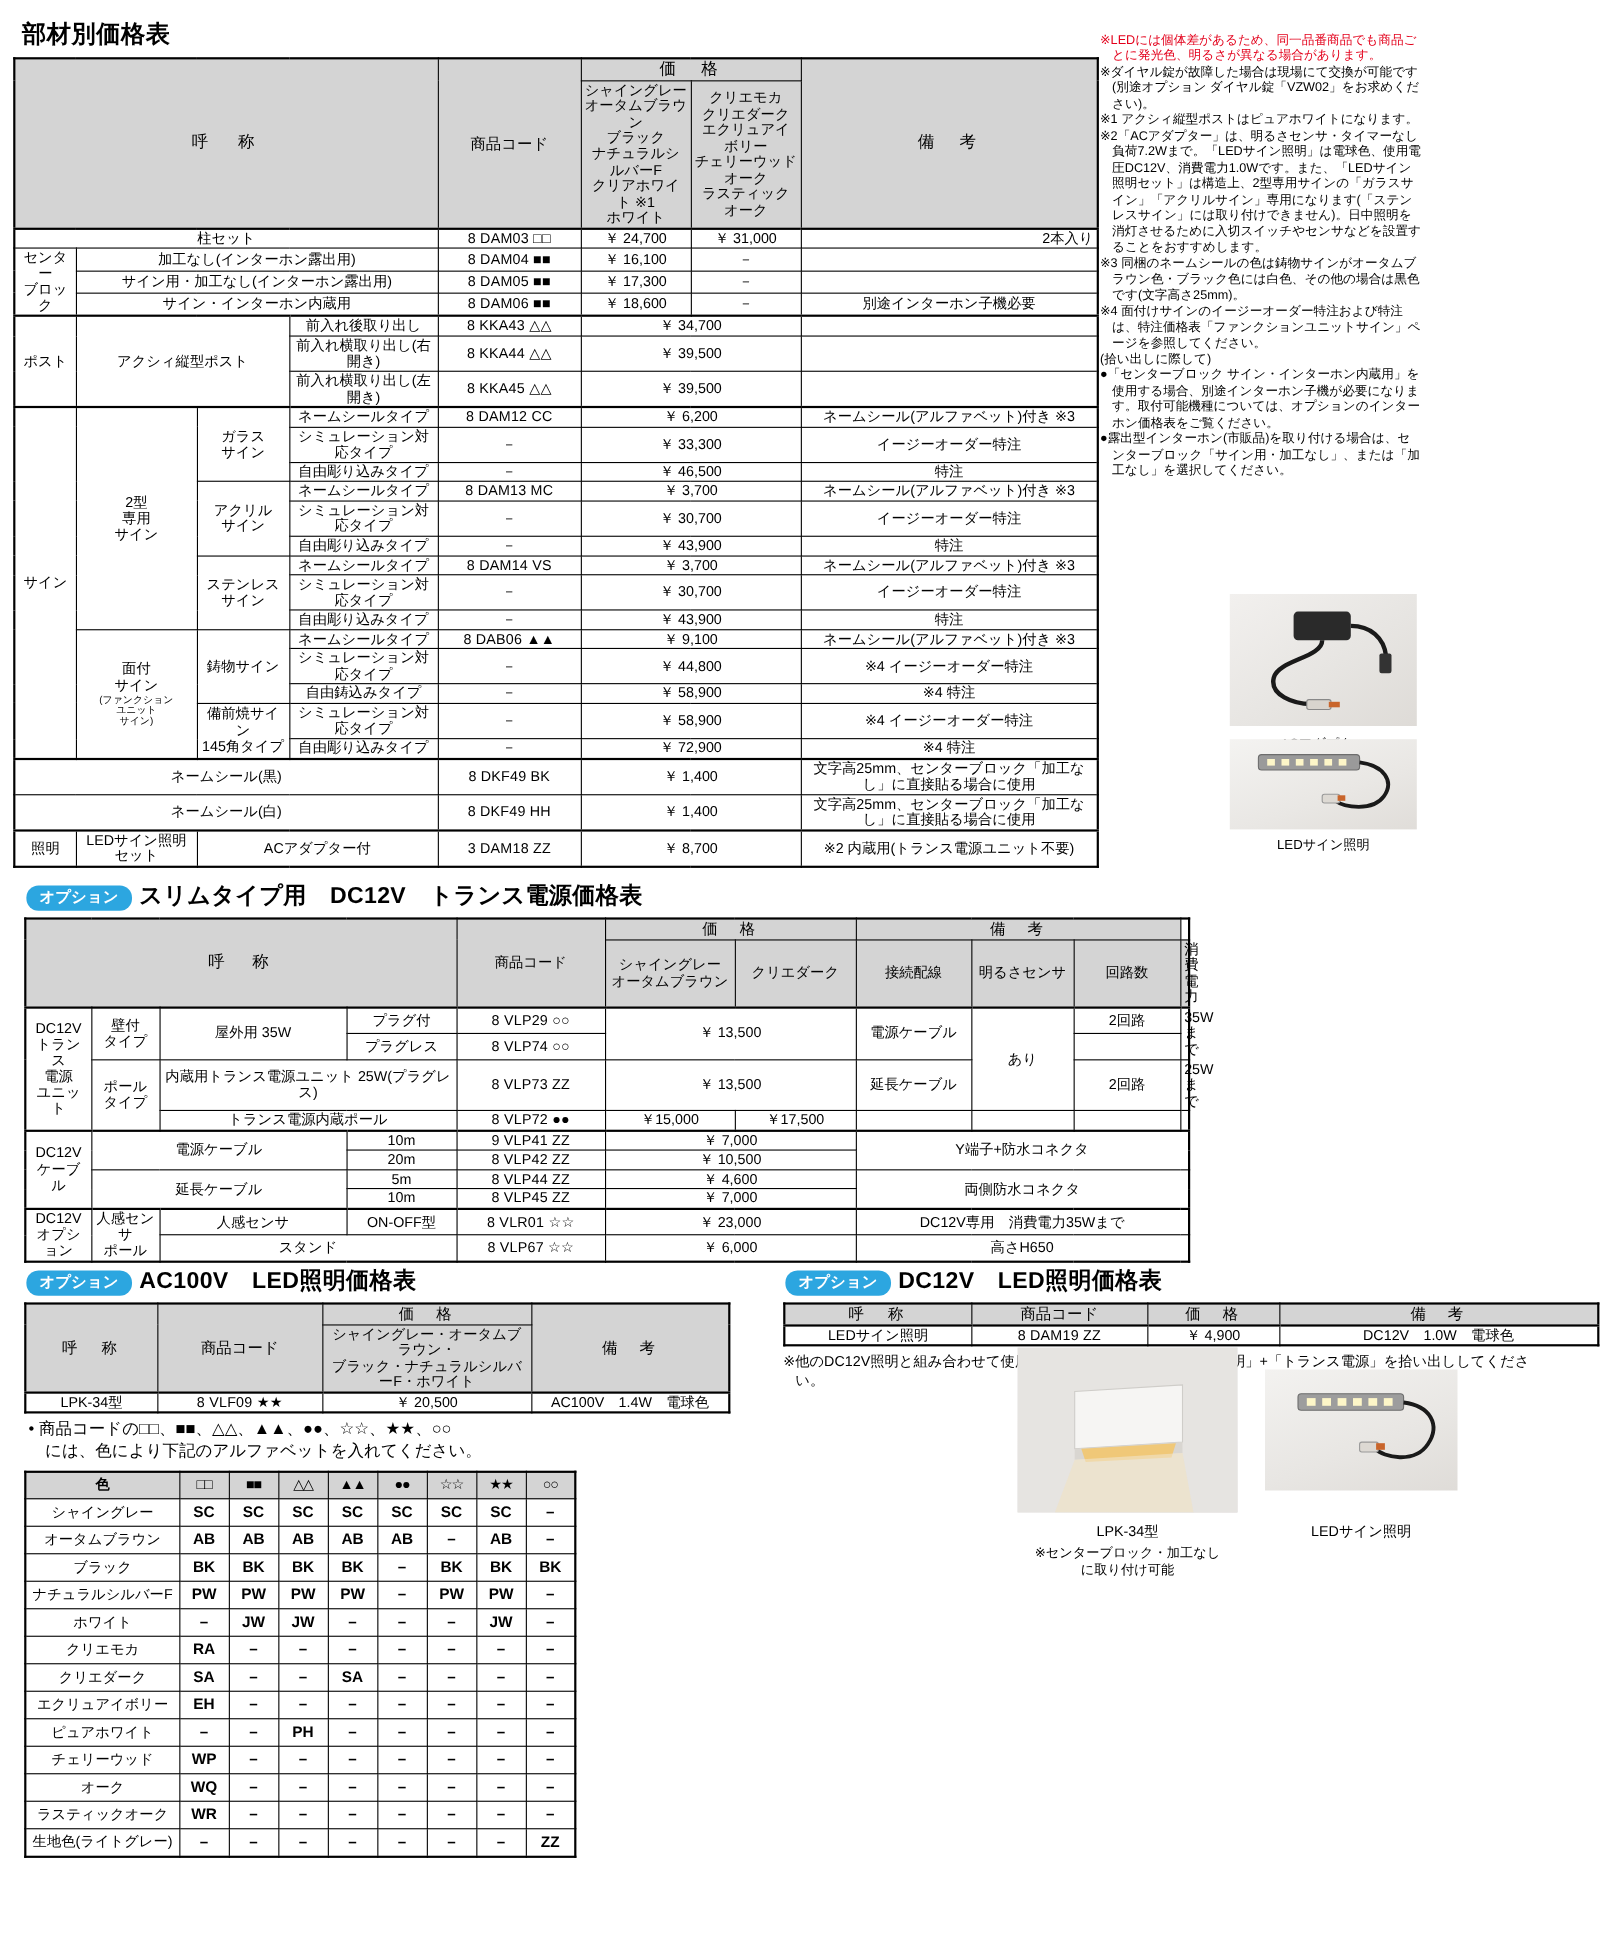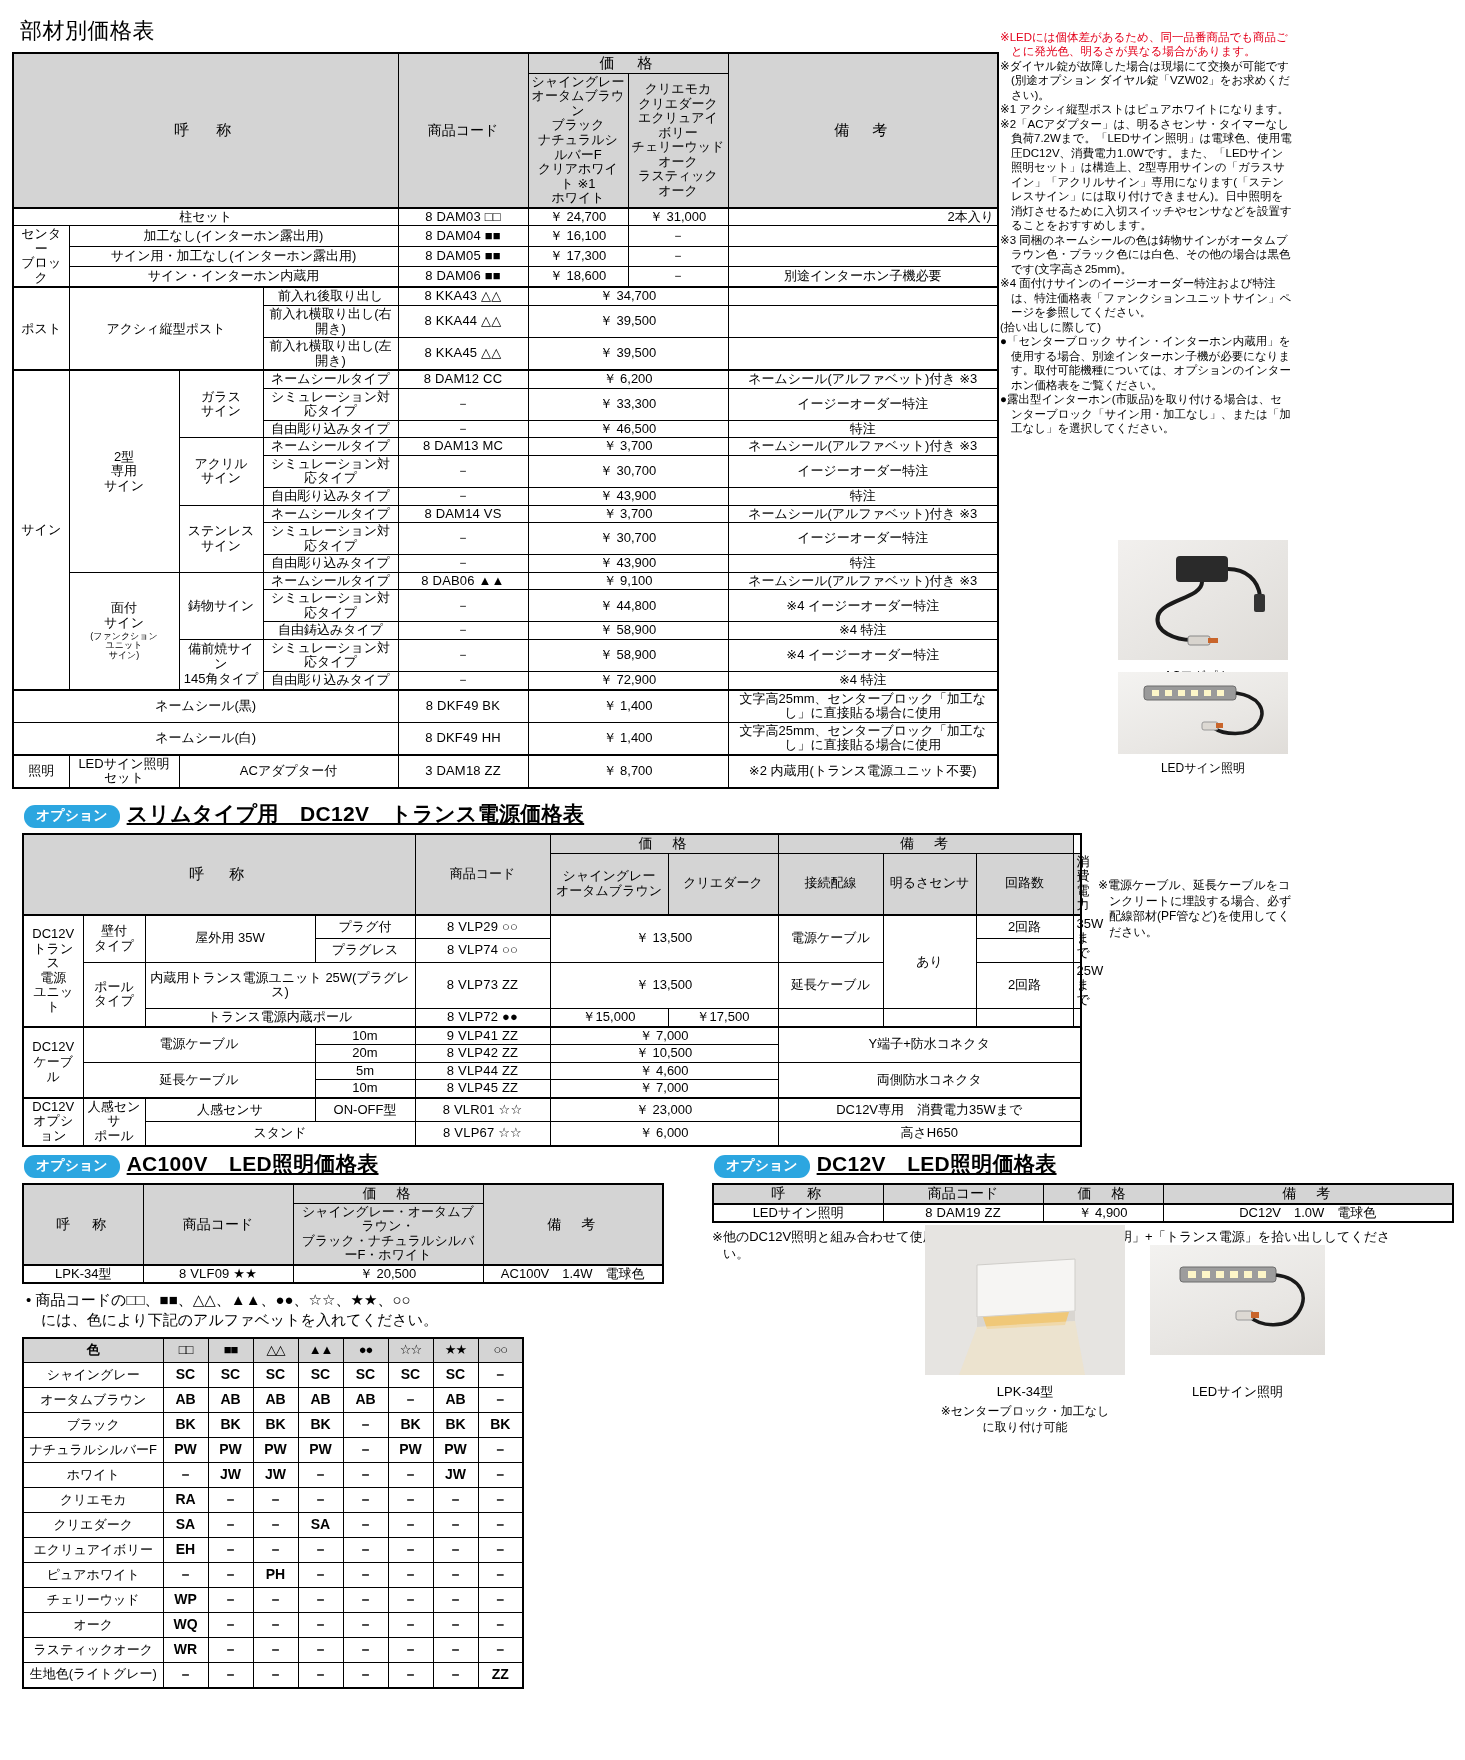--- a/index.html
+++ b/index.html
@@ -8,21 +8,21 @@
     width:1465px; height:1760px;
     background:#ffffff;
     font-family:"Liberation Sans","DejaVu Sans",sans-serif;
     color:#000;
     position:relative;
     overflow:hidden;
   }
   .page { position:relative; width:1465px; height:1760px; padding:10px 12px; }
 
   h1.title {
-    font-size:22px; font-weight:normal; margin:6px 0 6px 8px; letter-spacing:0.5px;
+    font-size:22px; font-weight:bold; margin:6px 0 6px 8px; letter-spacing:0.5px;
   }
 
   
   table.grid {
     border-collapse:collapse;
     table-layout:fixed;
     background:#fff;
   }
   table.grid td, table.grid th {
     border:1px solid #000;
@@ -78,21 +78,21 @@
   }
   .cap { position:absolute; font-size:12px; text-align:center; width:170px; }
 
   
   .opt-badge {
     display:inline-block; background:#2ca6e0; color:#fff;
     border-radius:11px; padding:2px 12px 3px; font-size:14px; font-weight:bold;
     letter-spacing:0px; vertical-align:3px; margin-right:7px;
   }
   .sec-title { font-size:21px; font-weight:bold; margin:0 0 5px 2px; letter-spacing:0.3px;}
-  .sec-title .t { vertical-align:2px;text-decoration:underline; }
+  .sec-title .t { vertical-align:2px; }
 
   
   #trans-table { width:1060px; }
   #trans-table col.t1{width:60px}
   #trans-table col.t2{width:62px}
   #trans-table col.t3{width:170px}
   #trans-table col.t4{width:100px}
   #trans-table col.t5{width:135px}
   #trans-table col.t6{width:118px}
   #trans-table col.t7{width:110px}
@@ -484,21 +484,20 @@
           <tr>
             <td class="sm" rowspan="1" colspan="2">スタンド</td>
             <td class="code">8 VLP67 ☆☆</td>
             <td class="price" rowspan="1" colspan="2">￥  6,000</td>
             <td class="sm" rowspan="1" colspan="4">高さH650</td>
           </tr>
         </tbody>
     </table>
   </div>
 
-  <div class="side-note" style="position:absolute; left:1098px; top:878px; width:195px;">※電源ケーブル、延長ケーブルをコンクリートに埋設する場合、必ず配線部材(PF管など)を使用してください。</div>
 
   <div style="position:absolute; left:22px; top:1150px;">
     <div class="sec-title">
       <span class="opt-badge">オプション</span><span class="t">AC100V　LED照明価格表</span>
     </div>
     <table class="grid outer" id="ac-table">
       <colgroup>
           <col class="a1">
           <col class="a2">
           <col class="a3">

